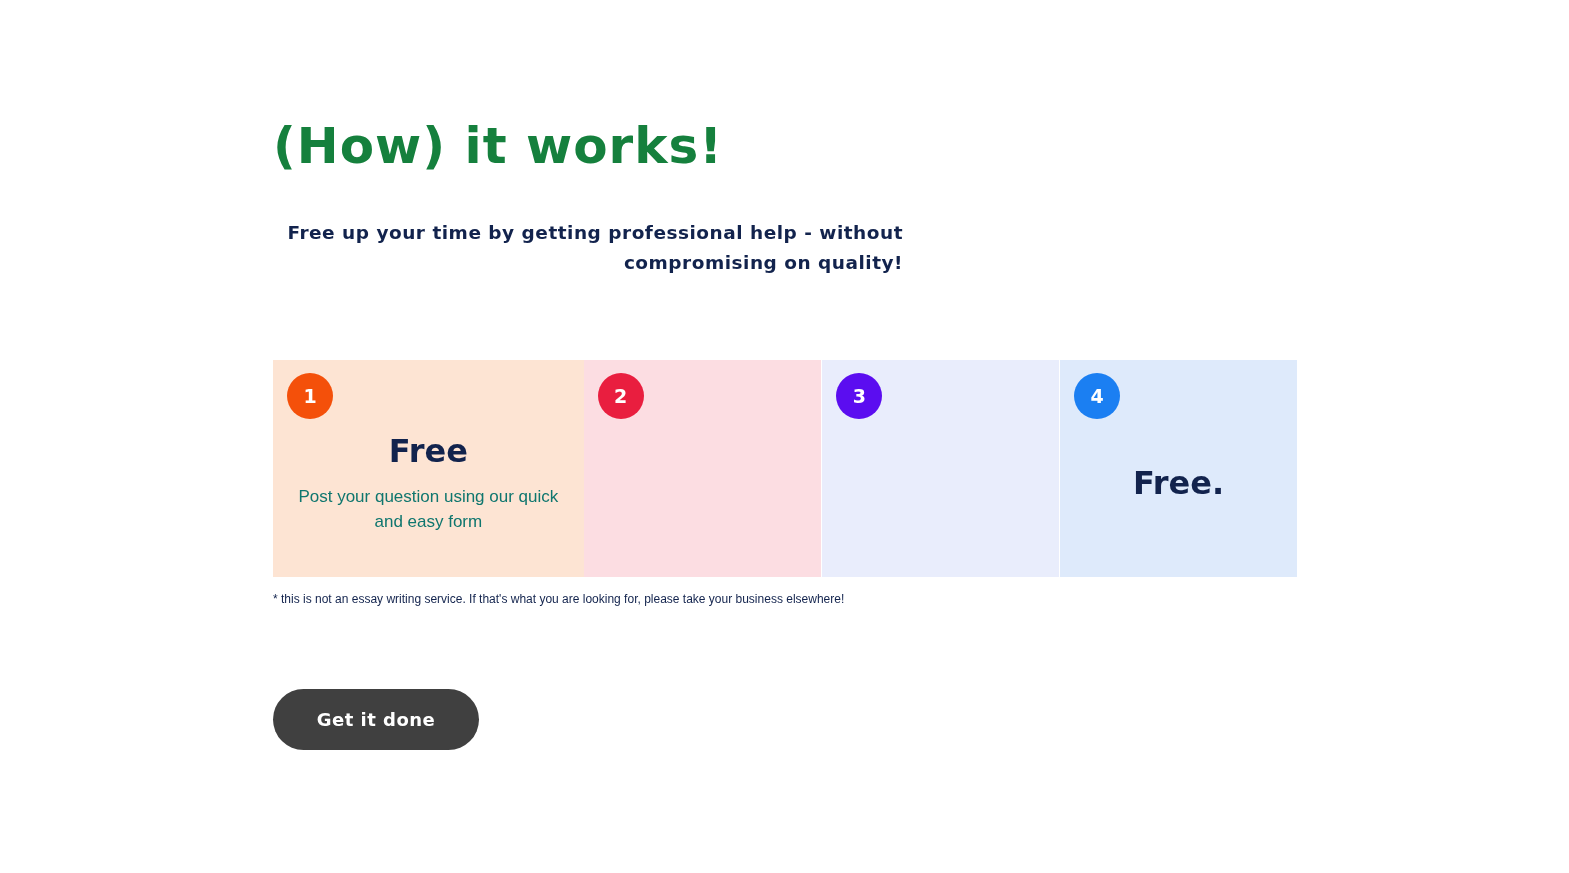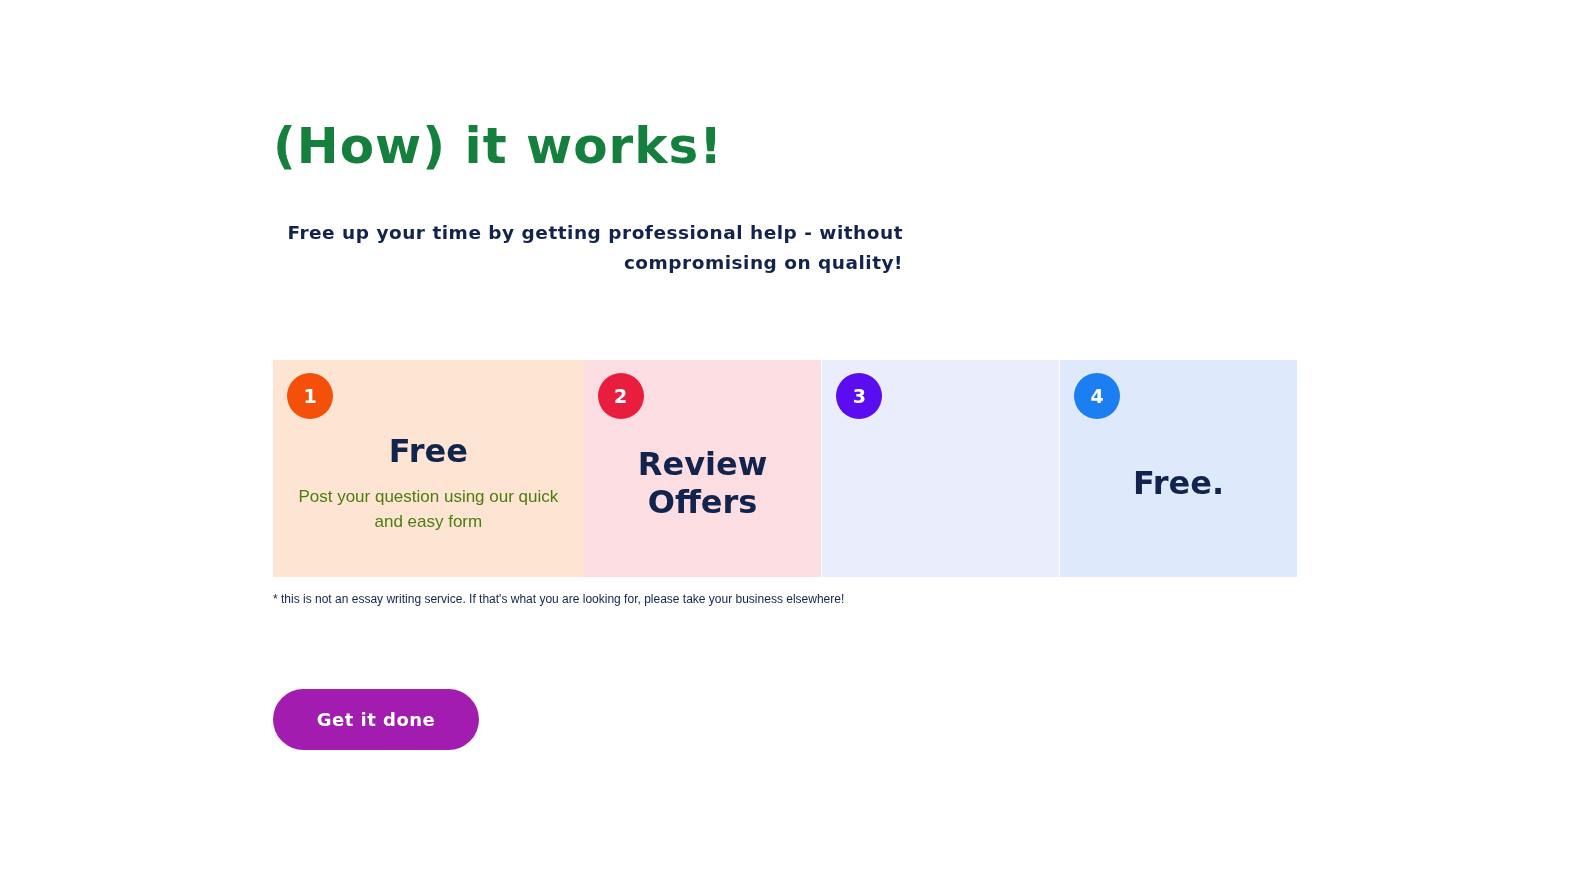--- a/index.html
+++ b/index.html
@@ -66,21 +66,21 @@
     font-weight: bold;
     font-size: 32px;
     line-height: 1.18;
     color: #12234d;
   }
 
   .step-desc {
     margin-top: 14px;
     font-size: 17px;
     line-height: 25px;
-    color: #4d7c0f;
+    color: #0f766e;
   }
 
   .disclaimer {
     position: absolute; top: 592px; left: 0;
     width: 960px;
     font-size: 12px;
     color: #12234d;
   }
 
   .cta-button {
@@ -108,31 +108,30 @@
   <div class="steps-row">
 
     <div class="step-card w-lg" style="background: rgb(253, 228, 211);">
       <span class="step-badge" style="background: rgb(244, 80, 10);">1</span>
       <div class="step-title">Free</div>
       <div class="step-desc">Post your question using our quick and easy form</div>
     </div>
 
     <div class="step-card w-sm" style="background: rgb(252, 221, 226);">
       <span class="step-badge" style="background: rgb(233, 30, 63);">2</span>
-      <div class="step-title">Review Offers</div>
     </div>
 
     <div class="step-card w-sm sep" style="background: rgb(233, 237, 252);">
       <span class="step-badge" style="background: rgb(91, 13, 240);">3</span>
     </div>
 
     <div class="step-card w-sm sep" style="background: rgb(222, 234, 251);">
       <span class="step-badge" style="background: rgb(27, 127, 242);">4</span>
       <div class="step-title">Free.</div>
     </div>
 
   </div>
 
   <p class="disclaimer">* this is not an essay writing service. If that's what you are looking for, please take your business elsewhere!</p>
 
-  <button class="cta-button" style="background: #a21caf; color: rgb(255, 255, 255);">Get it done</button>
+  <button class="cta-button" style="background: #404040; color: rgb(255, 255, 255);">Get it done</button>
 
 </div>
 
 </body></html>

